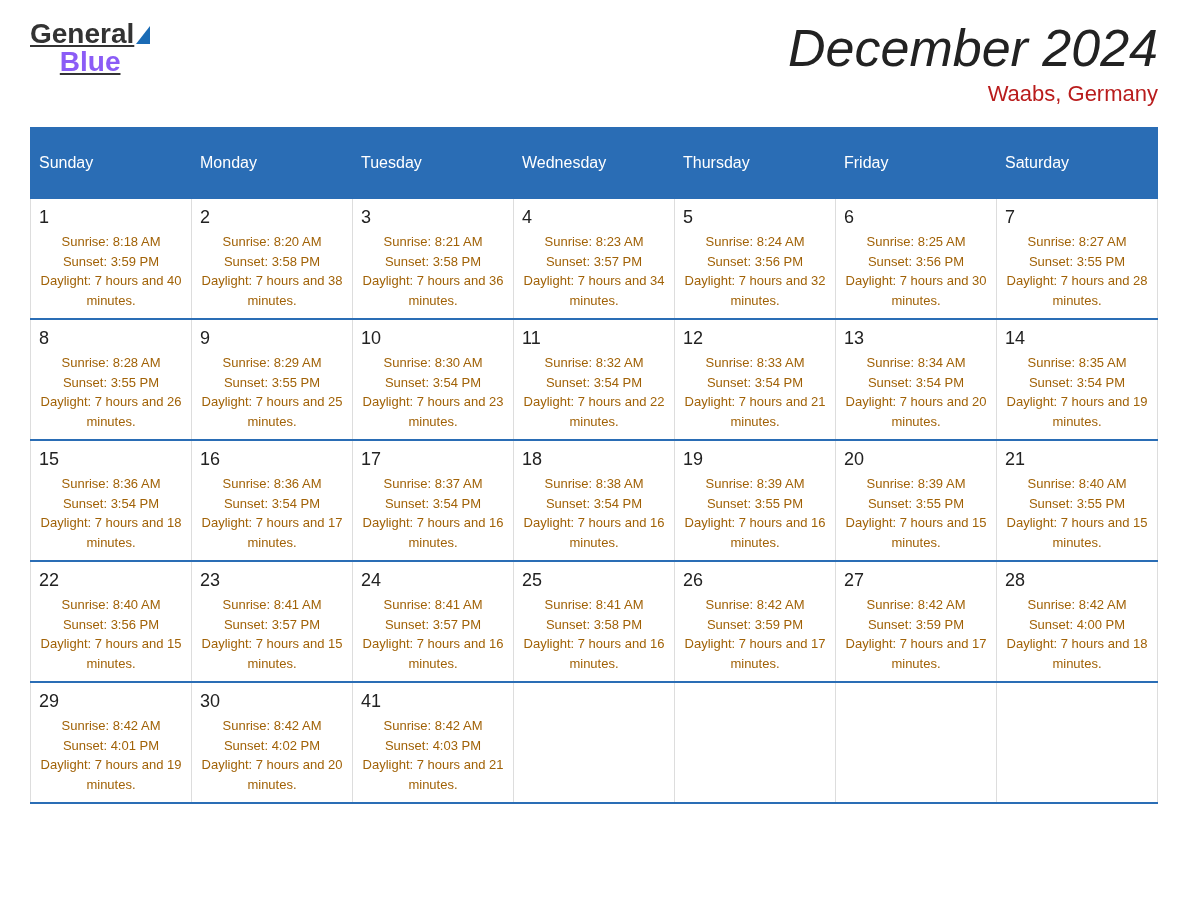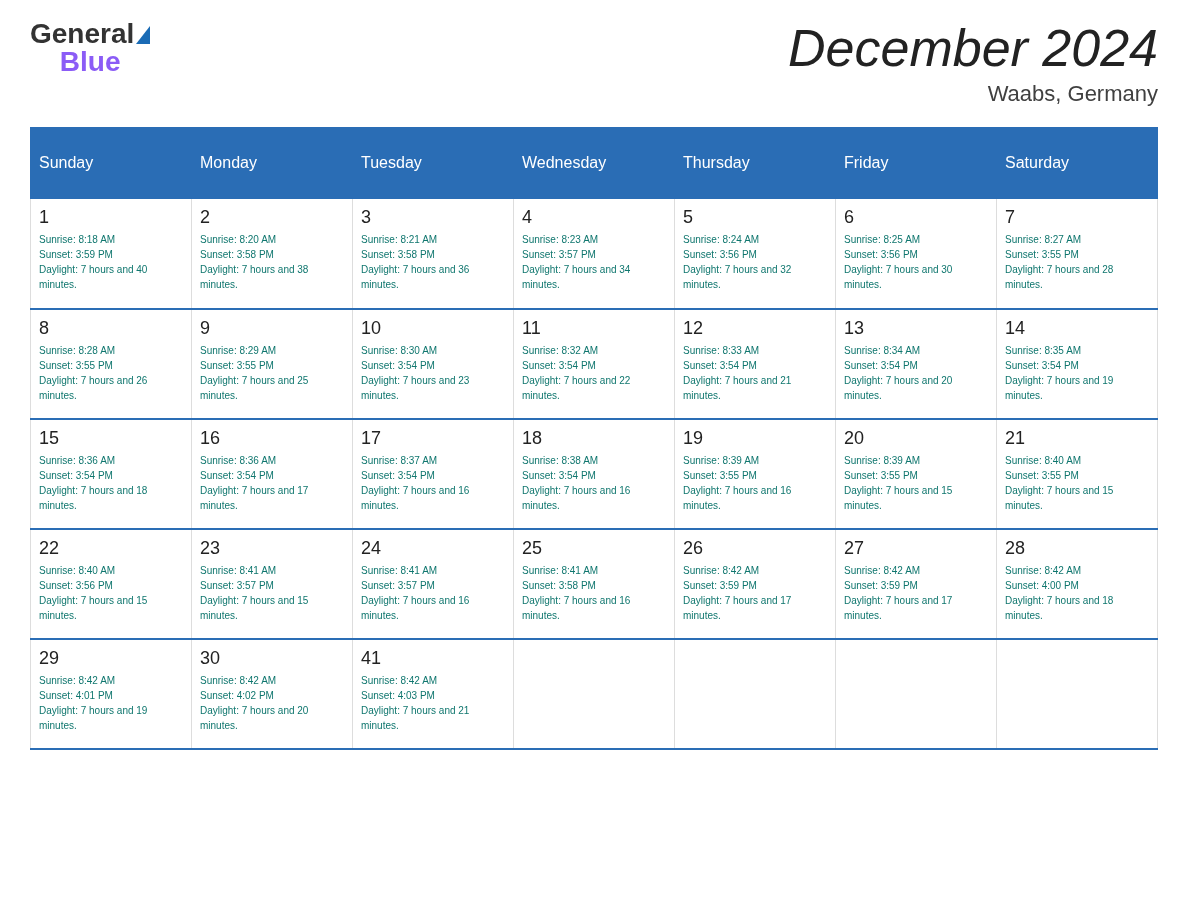--- a/index.html
+++ b/index.html
@@ -30,35 +30,36 @@
       height: 0;
       border-left: 14px solid transparent;
       border-bottom: 18px solid #1a6bb5;
       margin-bottom: 4px;
       margin-left: 2px;
     }
     .logo-text {
       display: flex;
       flex-direction: column;
       line-height: 1;
+      text-decoration: underline;
     }
     .logo-line1 { display: flex; align-items: flex-end; }
     .title-section {
       text-align: right;
     }
     .month-title {
       font-size: 52px;
       font-weight: normal;
       color: #222;
       line-height: 1.1;
       font-style: italic;
     }
     .location {
       font-size: 22px;
-      color: #404040;
+      color: #b91c1c;
       margin-top: 4px;
     }
     table {
       width: 100%;
       border-collapse: collapse;
       table-layout: fixed;
     }
     thead tr {
       background-color: #2a6db5;
       color: white;
@@ -85,23 +86,24 @@
     tbody td:first-child { border-left: 1px solid #ddd; }
     tbody td:last-child { border-right: 1px solid #ddd; }
     .day-number {
       font-size: 18px;
       font-weight: normal;
       color: #222;
       margin-bottom: 4px;
       display: block;
     }
     .day-info {
-      font-size: 10px;
+      font-size: 13px;
       line-height: 1.5;
-      color: #0f766e;
+      color: #a16207;
+      text-align: center;
     }
     .empty-cell {
       background: #fff;
     }
   </style>
 </head>
 <body>
 
 <div class="header">
   <div class="logo">

